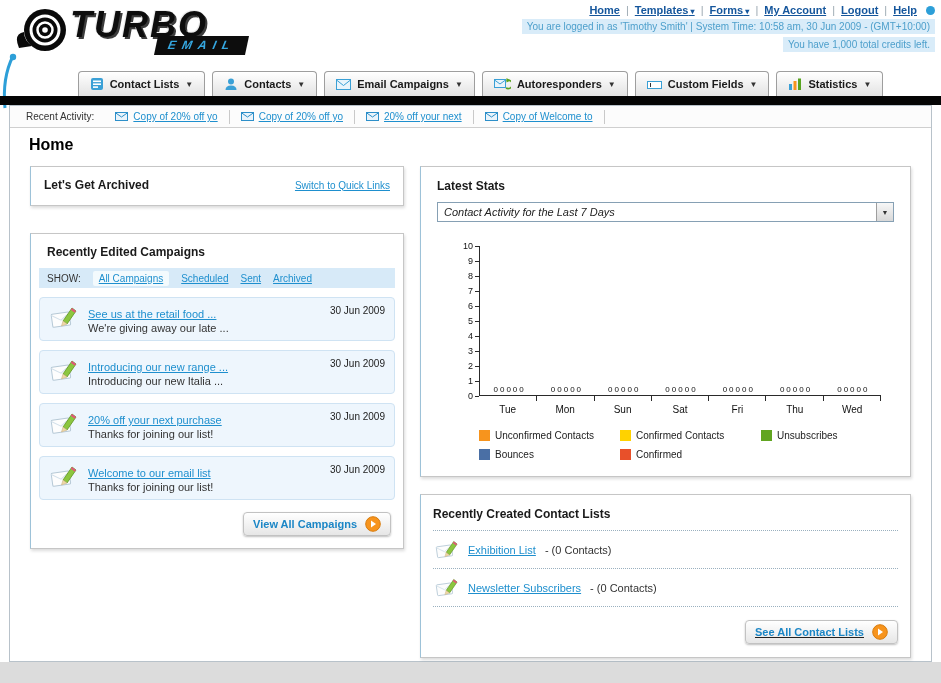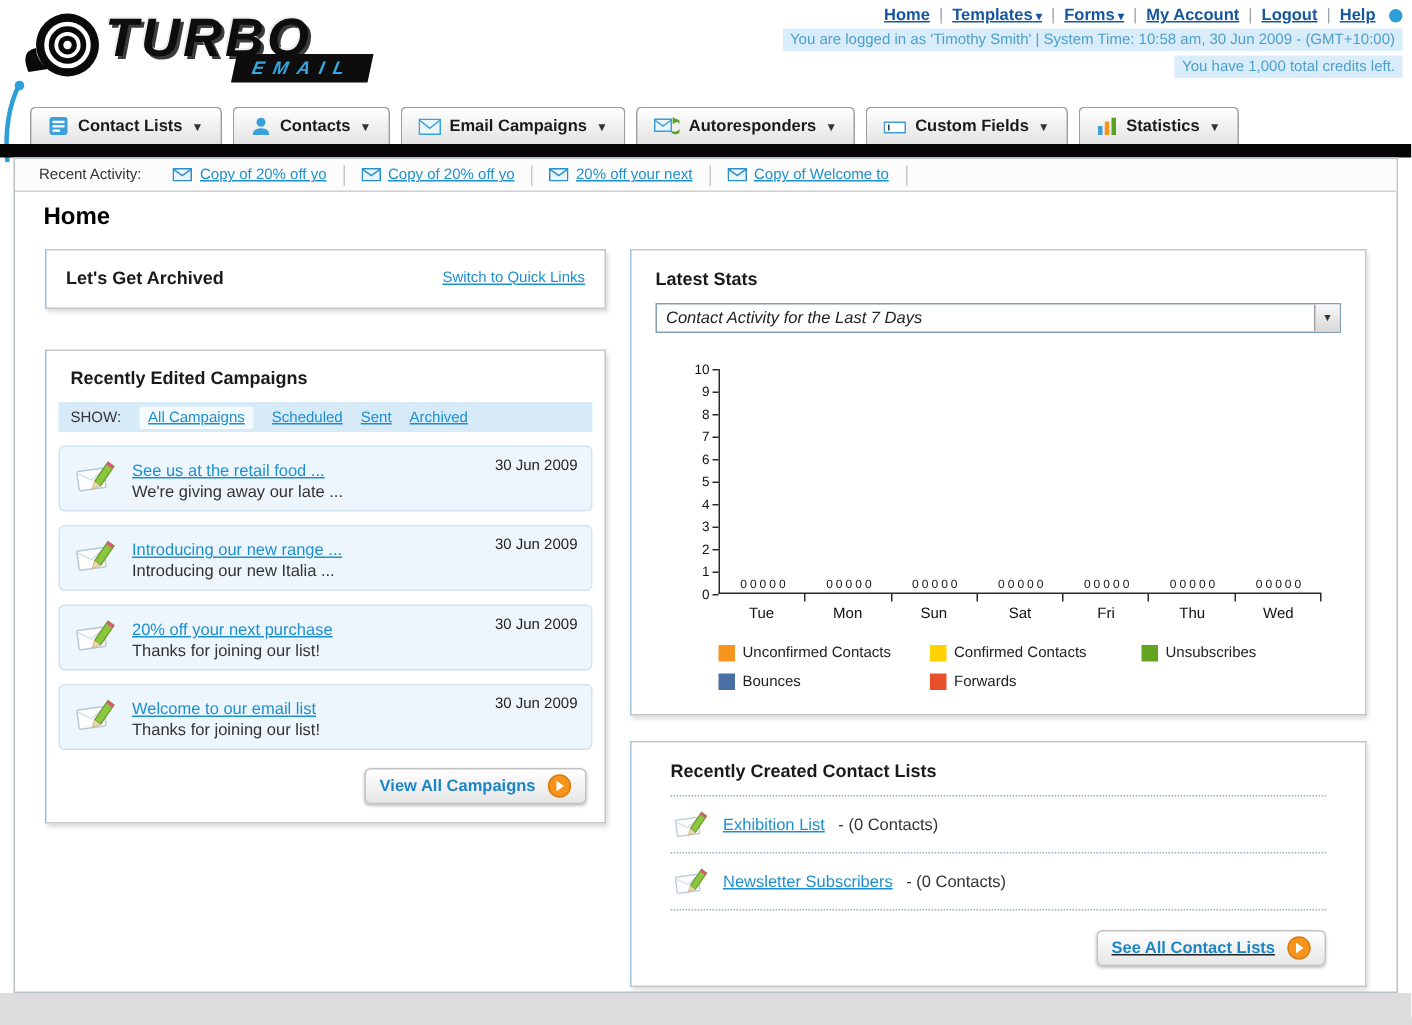--- a/index.html
+++ b/index.html
@@ -27,21 +27,21 @@
   .top-nav a { color:#15569c; }
   .top-nav a.caret::after { content:" ▾"; font-size:8px; text-decoration:none; }
   .top-nav .sep { color:#9aa7b0; font-weight:normal; }
   .blue-dot { width:9px; height:9px; border-radius:50%; background:#2d9fd8; display:inline-block; margin-left:3px; }
   .login-line, .credits-line {
     display:block; margin:3px 0 0 auto; width:fit-content;
     background:#d9ecf9; color:#4d9fcb; font-size:10px; padding:2px 5px;
   }
 
   
-  .tab-bar { position:absolute; left:0; top:69px; width:941px; height:27px; display:flex; align-items:flex-end; gap:7px; padding-left:20px; }
+  .tab-bar { position:absolute; left:0; top:69px; width:941px; height:27px; display:flex; align-items:flex-end; gap:7px; padding-left:20px;justify-content:center; }
   .tab {
     height:25px; display:flex; align-items:center; gap:6px; padding:0 11px;
     background:linear-gradient(#ffffff,#e3e3e3); border:1px solid #9e9e9e; border-bottom:none;
     border-radius:4px 4px 0 0; font-size:11px; font-weight:bold; color:#1a1a1a; cursor:pointer;
     box-shadow:inset 0 1px 0 #fff;
   }
   .tab .tab-caret { font-size:8px; color:#333; }
   .black-bar { position:absolute; left:0; top:96px; width:941px; height:9px; background:#050505; }
 
   
@@ -105,21 +105,21 @@
   .chart-groups { display:flex; height:100%; }
   .chart-group { flex:1; display:flex; align-items:flex-end; justify-content:center; gap:2px; padding-bottom:1px; position:relative; }
   .chart-group::after { content:""; position:absolute; right:0; bottom:-6px; width:1px; height:5px; background:#2a2a2a; }
   .chart-val { font-size:8px; color:#111; line-height:8px; }
   .chart-x { position:absolute; left:42px; top:166px; width:402px; display:flex; }
   .chart-xlabel { flex:1; text-align:center; font-size:10px; color:#111; }
   .chart-legend { position:absolute; left:42px; top:192px; width:430px; display:flex; flex-wrap:wrap; row-gap:8px; }
   .legend-item { width:141px; display:flex; align-items:center; gap:5px; font-size:10px; color:#222; }
   .legend-swatch { width:11px; height:11px; display:inline-block; }
 
-  .lists { margin-top:17px; padding:12px 26px 13px; }
+  .lists { margin-top:17px; padding:12px 12px 13px; }
   .lists-title { padding-bottom:9px; border-bottom:1px dotted #9ab0bf; }
   .list-row { display:flex; align-items:center; gap:9px; padding:8px 2px; border-bottom:1px dotted #9ab0bf; font-size:11px; }
   .list-name { color:#1e8fce; }
   .list-detail { color:#333; }
   .see-all-row { display:flex; margin-top:13px;text-decoration:underline; }
 
   .footer-strip { position:absolute; left:0; top:662px; width:941px; height:21px; background:#dcdcdc; }
 </style>
 </head>
 <body>
@@ -478,21 +478,21 @@
               <div class="legend-item">
                 <span class="legend-swatch" style="background: rgb(97, 165, 33);"></span>
                 <span>Unsubscribes</span>
               </div>
               <div class="legend-item">
                 <span class="legend-swatch" style="background: rgb(74, 111, 165);"></span>
                 <span>Bounces</span>
               </div>
               <div class="legend-item">
                 <span class="legend-swatch" style="background: rgb(232, 80, 42);"></span>
-                <span>Forwards</span>
+                <span>Confirmed</span>
               </div>
             </div>
         </div>
       </div>
 
       <div class="panel lists">
         <div class="panel-title lists-title">Recently Created Contact Lists</div>
 
         <div class="list-row">
           <svg width="24" height="21" viewBox="0 0 28 25">

